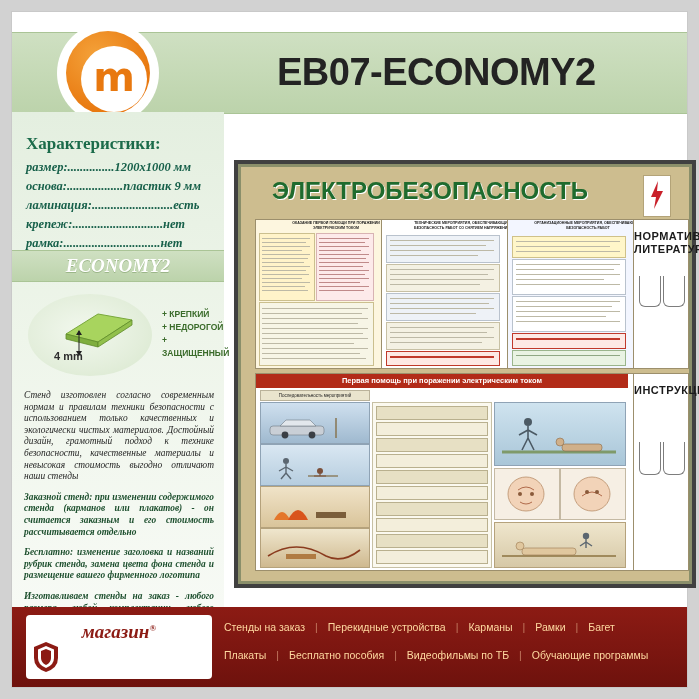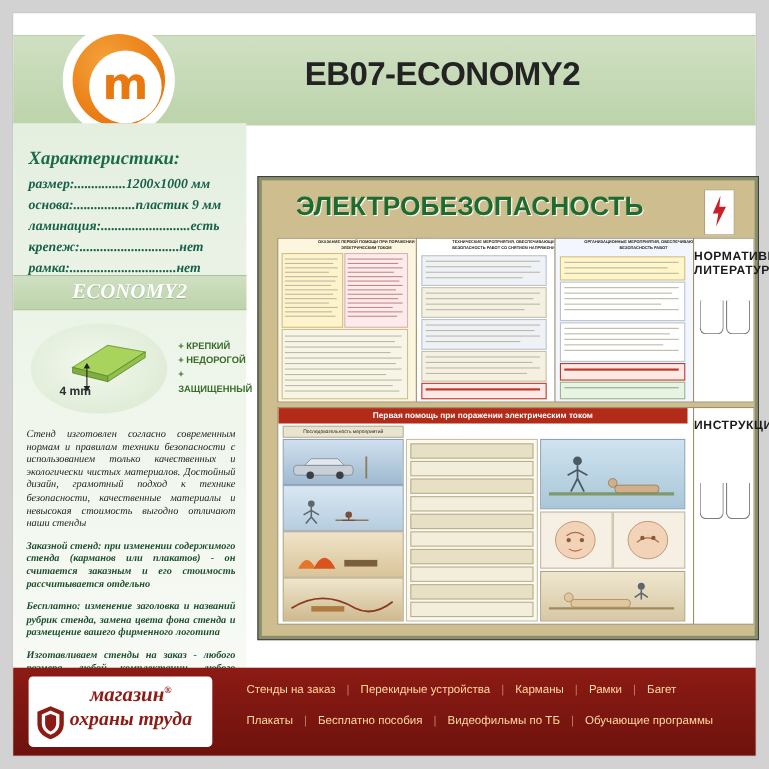--- a/index.html
+++ b/index.html
@@ -35,31 +35,31 @@
     background:#ffffff;
     display:flex;align-items:center;justify-content:center;
   }
   .logo-m{
     font-family:"DejaVu Sans", sans-serif;
     font-size:40px;font-weight:bold;color:#e8780f;line-height:1;
     margin-top:-4px;
   }
   .header-title{
     position:absolute;left:265px;top:18px;width:400px;
-    font-size:30px;font-weight:bold;color:#232323;
+    font-size:38px;font-weight:bold;color:#232323;
     letter-spacing:-0.5px;
   }
   
   .left-col{
     position:absolute;left:0;top:100px;width:212px;height:495px;
     background:linear-gradient(to bottom,#e4efe0,#eef5ea 45%,#f7faf5);
   }
   .char-title{
     position:absolute;left:14px;top:22px;
-    font-size:17px;font-weight:bold;font-style:italic;color:#1b6b4a;
+    font-size:17px;font-weight:bold;color:#1b6b4a;
     font-family:"Liberation Serif", serif;
   }
   .char-list{
     position:absolute;left:14px;top:48px;width:186px;
   }
   .char-row{
     font-family:"Liberation Serif", serif;
     font-size:12.5px;font-style:italic;font-weight:bold;color:#17604a;
     margin-bottom:4px;white-space:nowrap;
   }
@@ -99,21 +99,21 @@
     position:absolute;left:12px;top:278px;width:190px;
     font-size:9.4px;line-height:11.6px;color:#1d1d1d;
     font-family:"Liberation Serif", serif;
   }
   .desc p{margin:0 0 9px 0;text-align:justify;}
   .desc .it{font-style:italic;}
   
   .stand{
     position:absolute;left:222px;top:148px;width:454px;height:420px;
     background:#8a8f6a;
-    border:1px solid #404040;
+    border:4px solid #404040;
   }
   .stand-inner{
     position:absolute;left:3px;top:3px;right:3px;bottom:3px;
     background:#cdbd8f;
   }
   .stand-title{
     position:absolute;left:14px;top:10px;width:350px;height:36px;
     font-size:24px;font-weight:bold;color:#1f6b2e;
     text-align:center;letter-spacing:0px;
     text-shadow:1px 1px 0 #ffffff;
@@ -162,21 +162,21 @@
   .pocket{
     position:absolute;border:1px solid #7d7d7d;border-top:none;
     border-radius:0 0 6px 6px;background:transparent;
   }
   
   .bottom{
     position:absolute;left:0;top:595px;width:675px;height:80px;
     background:linear-gradient(to bottom,#8c1b14,#6e120d);
   }
   .brand{
-    position:absolute;left:14px;top:8px;width:167px;height:64px;
+    position:absolute;left:14px;top:8px;width:186px;height:64px;
     background:#ffffff;border-radius:4px;text-decoration:underline;
   }
   .brand-top{
     position:absolute;left:0;top:6px;width:186px;text-align:center;
     font-size:19px;font-weight:bold;color:#8c1b14;
     font-family:"Liberation Serif", serif;font-style:italic;
   }
   .brand-top sup{font-size:9px;vertical-align:super;}
   .brand-bot{
     position:absolute;left:0;top:30px;width:186px;text-align:center;
@@ -472,21 +472,20 @@
   <div class="bottom">
     <div class="brand">
       <div class="brand-shield">
         <svg width="28" height="32" viewBox="0 0 28 32">
           <path d="M14 1 L26 6 L26 17 Q26 27 14 31 Q2 27 2 17 L2 6 Z" fill="#8c1b14"></path>
           <path d="M14 5 L22 8.5 L22 17 Q22 24 14 27 Q6 24 6 17 L6 8.5 Z" fill="#ffffff"></path>
           <path d="M14 8 L19 10 L19 17 Q19 21.5 14 24 Q9 21.5 9 17 L9 10 Z" fill="#8c1b14"></path>
         </svg>
       </div>
       <div class="brand-top"><span>магазин</span><sup>®</sup></div>
-      <div class="brand-bot">охраны труда</div>
     </div>
 
     <div class="links">
       <div class="links-row">
         <a href="#">Стенды на заказ</a>
         <span class="sep">|</span>
         <a href="#">Перекидные устройства</a>
         <span class="sep">|</span>
         <a href="#">Карманы</a>
         <span class="sep">|</span>

